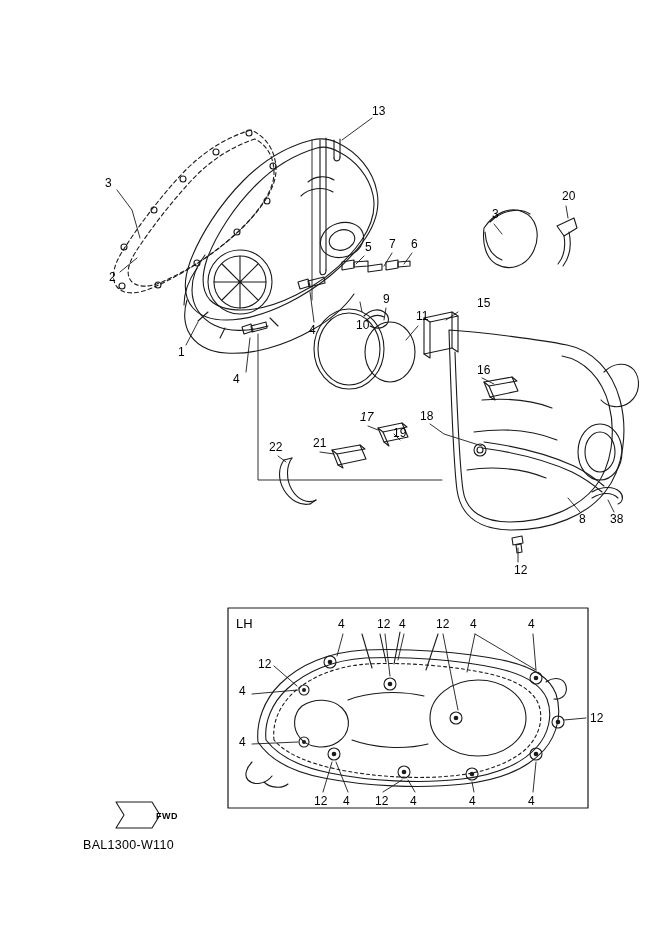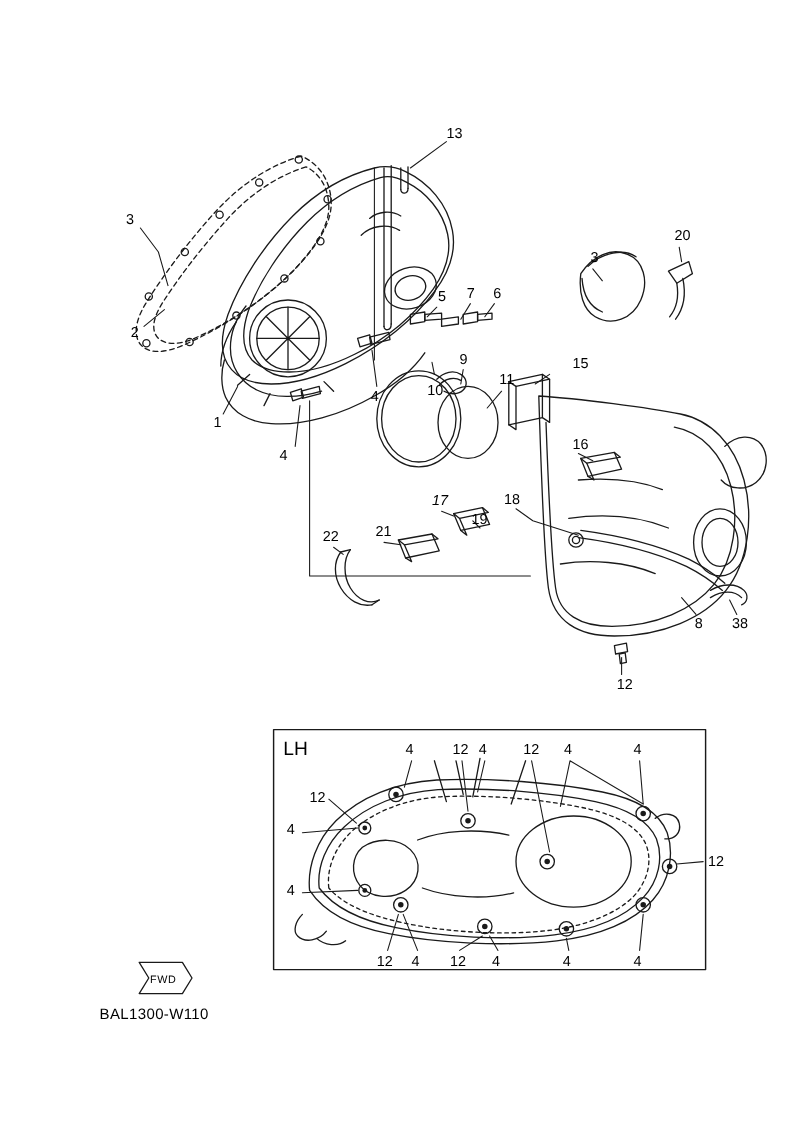--- a/index.html
+++ b/index.html
@@ -34,27 +34,28 @@
     color: #000;
     white-space: nowrap;
   }
   .partcode {
     position: absolute;
     font-size: 12.5px;
     letter-spacing: 0.3px;
   }
   .lhlabel {
     position: absolute;
-    font-size: 16px;
+    font-size: 13px;
   }
   .fwdtext {
     position: absolute;
     font-size: 9px;
-    font-weight: normal;
+    font-weight: bold;
     letter-spacing: 0.5px;
+    margin-left: 31px;
   }
 </style>
 </head>
 <body>
 
 <div id="sheet">
 
   <svg class="diagram" viewBox="0 0 661 935" xmlns="http://www.w3.org/2000/svg">
     <g fill="none" stroke="#1a1a1a" stroke-width="1.1" stroke-linejoin="round" stroke-linecap="round">
 

